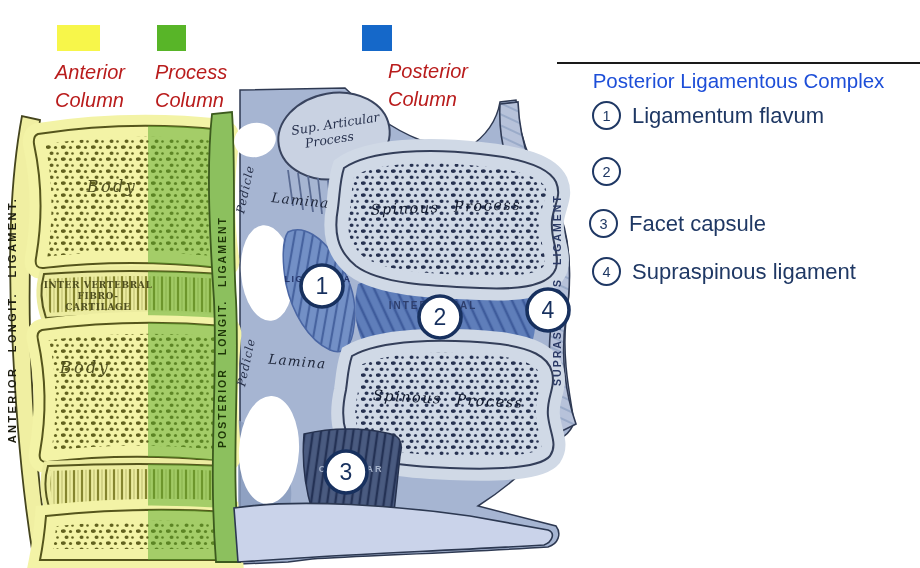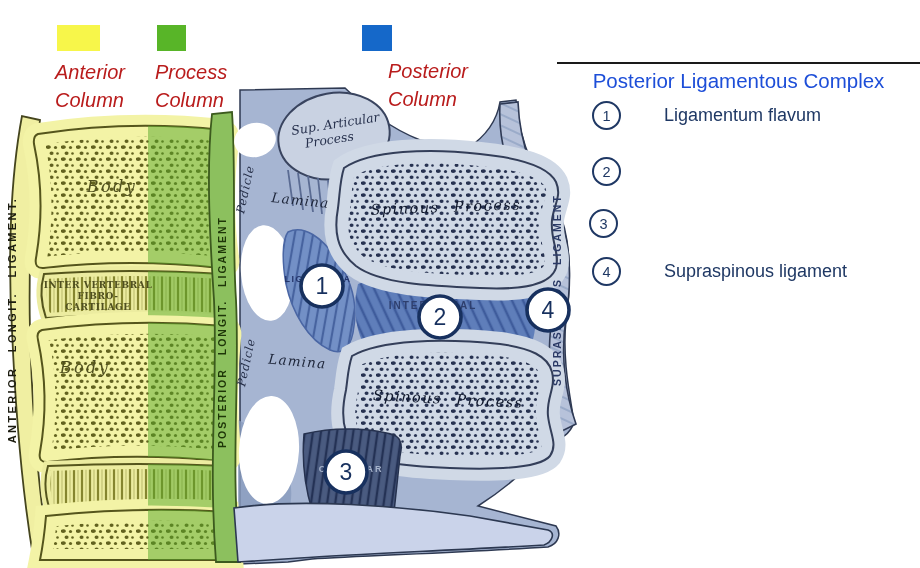--- a/index.html
+++ b/index.html
@@ -13,21 +13,21 @@
   .legend-label{position:absolute;font-size:20px;line-height:28px;color:#b91c1c;white-space:nowrap;font-style:italic;}
 
   
   .panel-title{position:absolute;left:557px;top:33px;width:363px;text-align:center;
                font-size:20.5px;color:#1d4ed8;margin-top:36px;}
   .panel-rule{position:absolute;left:557px;top:62px;width:363px;border-top:2px solid #1a1a1a;}
   .plc-item{position:absolute;display:flex;align-items:center;gap:11px;color:var(--navy,#1f3864);}
   .plc-circle{width:25px;height:25px;border:2.2px solid var(--navy,#1f3864);border-radius:50%;
               display:flex;align-items:center;justify-content:center;font-size:14.5px;flex:0 0 auto;
               background:#fff;}
-  .plc-label{font-size:18px;white-space:nowrap;margin-left:32px;}
+  .plc-label{font-size:22px;white-space:nowrap;}
 </style>
 </head>
 <body style="--navy: #1f3864;">
 
 <div class="stage">
 
   <svg class="illus" width="920" height="568" viewBox="0 0 920 568">
     <defs>
       <pattern id="trabY" width="15" height="12" patternUnits="userSpaceOnUse">
         <g fill="#62621f">
@@ -237,20 +237,21 @@
 
     <div class="plc-item" style="left:592px;top:101px;">
       <span class="plc-circle">1</span>
       <span class="plc-label">Ligamentum flavum</span>
     </div>
     <div class="plc-item" style="left:592px;top:157px;">
       <span class="plc-circle">2</span>
     </div>
     <div class="plc-item" style="left:589px;top:209px;">
       <span class="plc-circle">3</span>
+      <span class="plc-label">Facet capsule</span>
     </div>
     <div class="plc-item" style="left:592px;top:257px;">
       <span class="plc-circle">4</span>
       <span class="plc-label">Supraspinous ligament</span>
     </div>
   </div>
 
 </div>
 
 </body></html>

